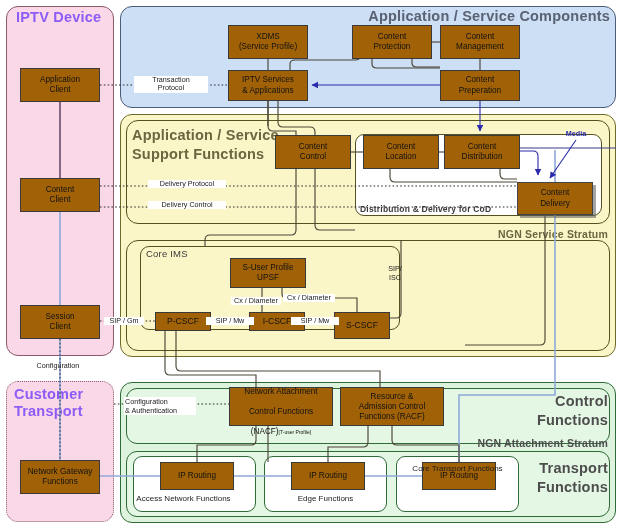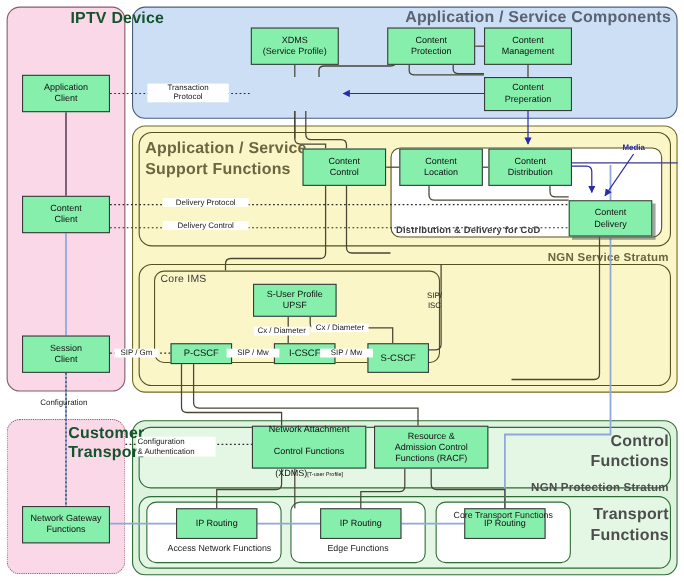--- a/index.html
+++ b/index.html
@@ -37,35 +37,35 @@
   .z-accessf{left:133px;top:456px;width:123px;height:56px;background:#ffffff;
             border:1.1px solid #2f6b36;border-radius:9px;}
   .z-edgef{left:264px;top:456px;width:123px;height:56px;background:#ffffff;
             border:1.1px solid #2f6b36;border-radius:9px;}
   .z-coretf{left:396px;top:456px;width:123px;height:56px;background:#ffffff;
             border:1.1px solid #2f6b36;border-radius:9px;}
 
   
   .ztitle{position:absolute;font-weight:bold;color:#5a5a5a;letter-spacing:.2px;
           white-space:pre-line;}
-  .t-pink{color:#14532d;margin-left:48px;}
+  .t-pink{color:#8b5cf6;}
   .t-device{left:16px;top:9px;font-size:14.5px;}
   .t-cust{left:14px;top:386px;font-size:14.5px;line-height:17px;}
   .t-appcomp{right:12px;top:8px;font-size:14.5px;color:#5a6273;}
   .t-assf{left:132px;top:126px;font-size:14.5px;line-height:19px;color:#6b6640;}
   .t-scf{right:14px;top:323px;font-size:14.5px;color:#6b6640;}
   .t-ngnserv{right:14px;top:228px;font-size:10.5px;color:#6b6640;font-weight:bold;}
   .t-ctrlf{right:14px;top:392px;font-size:14.5px;line-height:19px;text-align:right;color:#4d4d4d;}
   .t-ngntrans{right:14px;top:437px;font-size:10.5px;color:#4d4d4d;font-weight:bold;}
   .t-transf{right:14px;top:459px;font-size:14.5px;line-height:19px;text-align:right;color:#4d4d4d;}
   .t-coreims{left:146px;top:248px;font-size:9.5px;color:#3a3a3a;font-weight:normal;}
   .t-distrib{left:360px;top:204px;font-size:8.5px;color:#3a3a3a;}
 
   
-  .bx{position:absolute;box-sizing:border-box;background:#86efac;
+  .bx{position:absolute;box-sizing:border-box;background:#a16207;
       border:1.2px solid #3a3a3a;display:flex;align-items:center;justify-content:center;
       text-align:center;font-size:8.2px;line-height:10.5px;color:#111;
       white-space:pre-line;z-index:6;}
   .bx.shadow{box-shadow:3px 3px 0 rgba(90,90,90,.55);border-color:#444;}
   .bx.thin{font-size:8.6px;}
   .sub-note{font-size:5px;vertical-align:baseline;}
 
   
   .b-appclient{left:20px;top:68px;width:80px;height:34px;}
   .b-contclient{left:20px;top:178px;width:80px;height:34px;}
@@ -94,21 +94,21 @@
   
   .b-nacf{left:229px;top:387px;width:104px;height:39px;line-height:10px;}
   .b-racf{left:340px;top:387px;width:104px;height:39px;line-height:10px;}
 
   
   .b-ipr1{left:160px;top:462px;width:74px;height:28px;}
   .b-ipr2{left:291px;top:462px;width:74px;height:28px;}
   .b-ipr3{left:422px;top:462px;width:74px;height:28px;}
 
   .subcap{position:absolute;font-size:8px;color:#1b1b1b;text-align:center;z-index:6;}
-  .sc1{left:138px;top:494px;width:123px;}
+  .sc1{left:122px;top:494px;width:123px;}
   .sc2{left:264px;top:494px;width:123px;}
   .sc3{left:396px;top:464px;width:123px;}
 
   
   .lbl{position:absolute;font-size:7.2px;color:#1b1b1b;background:#fff;
        padding:0 1px;white-space:pre-line;text-align:center;line-height:8.4px;z-index:8;}
   .l-trans{left:134px;top:76px;width:72px;}
   .l-delprot{left:148px;top:180px;width:76px;}
   .l-delctrl{left:148px;top:201px;width:76px;}
   .l-config{left:20px;top:362px;width:74px;background:transparent;}
@@ -253,37 +253,39 @@
 
   <div class="ztitle t-pink t-device">IPTV Device</div>
   <div class="ztitle t-pink t-cust">Customer
 Transport</div>
   <div class="ztitle t-appcomp">Application / Service Components</div>
   <div class="ztitle t-assf">Application / Service
 Support Functions</div>
   <div class="ztitle t-ngnserv">NGN Service Stratum</div>
   <div class="ztitle t-ctrlf">Control
 Functions</div>
-  <div class="ztitle t-ngntrans">NGN Protection Stratum</div>
+  <div class="ztitle t-ngntrans">NGN Attachment Stratum</div>
   <div class="ztitle t-transf">Transport
 Functions</div>
   <div class="ztitle t-coreims">Core IMS</div>
   <div class="ztitle t-distrib">Distribution &amp; Delivery for CoD</div>
 
   <div class="bx b-appclient">Application
 Client</div>
   <div class="bx b-contclient">Content
 Client</div>
   <div class="bx b-sessclient">Session
 Client</div>
   <div class="bx b-ngf">Network Gateway
 Functions</div>
 
   <div class="bx b-xdms">XDMS
 (Service Profile)</div>
+  <div class="bx b-iptvsvc">IPTV Services
+&amp; Applications</div>
   <div class="bx b-cprot">Content
 Protection</div>
   <div class="bx b-cmgmt">Content
 Management</div>
   <div class="bx b-cprep">Content
 Preperation</div>
 
   <div class="bx b-cctrl">Content
 Control</div>
   <div class="bx b-cloc">Content
@@ -296,21 +298,21 @@
   <div class="bx b-upsf">S-User Profile
 UPSF</div>
   <div class="bx thin b-pcscf">P-CSCF</div>
   <div class="bx thin b-icscf">I-CSCF</div>
   <div class="bx thin b-scscf">S-CSCF</div>
 
   <div class="bx b-nacf">
     <span style="display:block;">
       <span>Network Attachment</span><br>
       <span>Control Functions</span><br>
-      <span>(XDMS)</span><span class="sub-note">[T-user Profile]</span>
+      <span>(NACF)</span><span class="sub-note">[T-user Profile]</span>
     </span>
   </div>
   <div class="bx b-racf">Resource &amp;
 Admission Control
 Functions (RACF)</div>
 
   <div class="bx b-ipr1">IP Routing</div>
   <div class="bx b-ipr2">IP Routing</div>
   <div class="bx b-ipr3">IP Routing</div>
 

